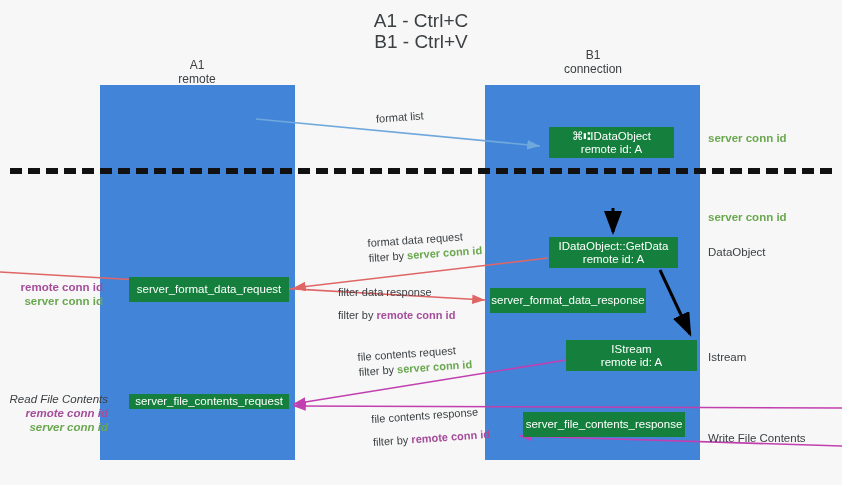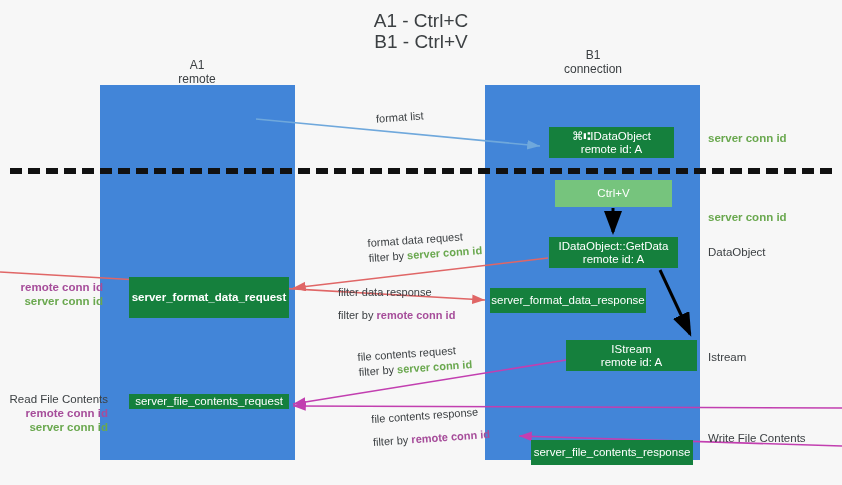--- a/index.html
+++ b/index.html
@@ -45,40 +45,40 @@
   }
   .box-green{background:#76c47d;}
   .box-orange{background:#15803d;}
   .box .l2{display:block;}
 
   #box-ctrlc{left:134px;top:104px;width:121px;height:27px;}
   #box-ctrlv{left:555px;top:180px;width:117px;height:27px;}
   #box-idataobject{left:549px;top:127px;width:125px;height:31px;}
   #box-getdata{left:549px;top:237px;width:129px;height:31px;}
   #box-istream{left:566px;top:340px;width:131px;height:31px;}
-  #box-fmt-req{left:129px;top:277px;width:160px;height:41px;font-weight:bold;}
+  #box-fmt-req{left:129px;top:277px;width:160px;height:25px;}
   #box-fmt-resp{left:490px;top:288px;width:156px;height:25px;}
   #box-file-req{left:129px;top:394px;width:160px;height:15px;}
-  #box-file-resp{left:523px;top:440px;width:162px;height:25px;margin-left:8px;}
+  #box-file-resp{left:523px;top:412px;width:162px;height:25px;}
 
   
   .side{
     font-size:11.5px;line-height:14px;color:#3c4043;
   }
   .green-txt{color:#6aa84f;font-weight:bold;}
   .purple-txt{color:#a64d9a;font-weight:bold;}
 
   #sd-server-1{left:708px;top:131px;}
   #sd-server-2{left:708px;top:210px;}
   #sd-dataobject{left:708px;top:245px;}
   #sd-istream{left:708px;top:350px;}
   #sd-write{left:708px;top:431px;}
 
   #sd-left-1{left:8px;top:280px;text-align:right;width:95px;}
-  #sd-left-2{left:8px;top:392px;text-align:right;width:100px;}
+  #sd-left-2{left:8px;top:392px;text-align:right;width:100px;font-style:italic;}
   #sd-left-2 .plain{color:#3c4043;font-weight:normal;display:block;}
 
   
   .flow-label{
     font-size:11px;line-height:15px;color:#3c4043;white-space:nowrap;
   }
   .flow-label .ln{display:block;}
 
   #fl-format-list{left:376px;top:110px;transform:rotate(-4deg);}
   #fl-fmt-req{left:368px;top:232px;transform:rotate(-4deg);}
@@ -147,23 +147,20 @@
   </div>
 
   <div class="abs" id="divider"></div>
 
 
   <div class="abs box box-orange" id="box-idataobject">
     <span>⌘⑆IDataObject</span>
     <span class="l2">remote id: A</span>
   </div>
 
-  <div class="abs box box-green" id="box-ctrlv">
-    <span>Ctrl+V</span>
-  </div>
 
   <div class="abs box box-orange" id="box-getdata">
     <span>IDataObject::GetData</span>
     <span class="l2">remote id: A</span>
   </div>
 
   <div class="abs box box-orange" id="box-istream">
     <span>IStream</span>
     <span class="l2">remote id: A</span>
   </div>

